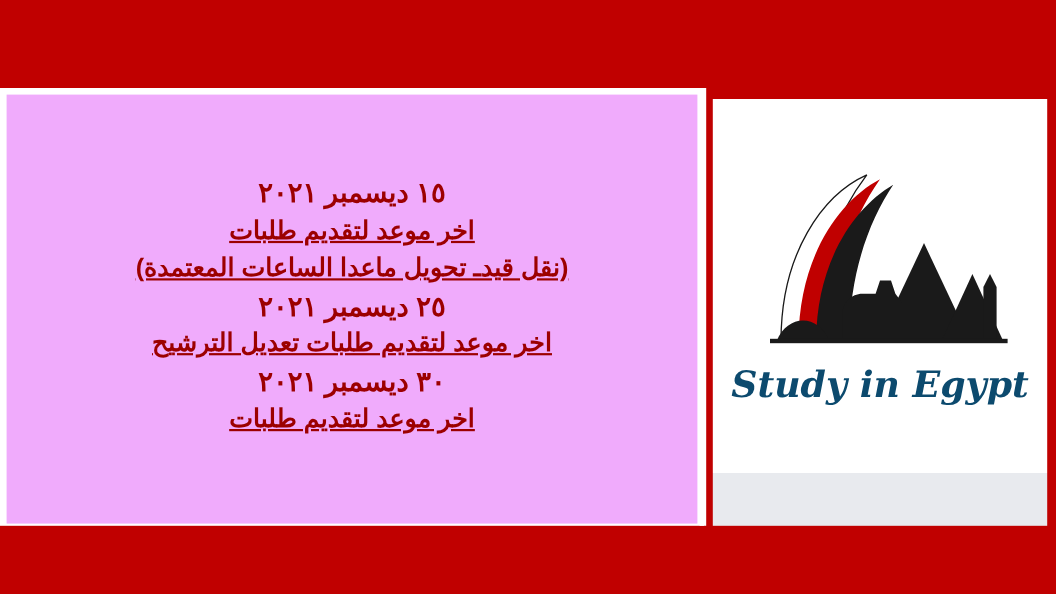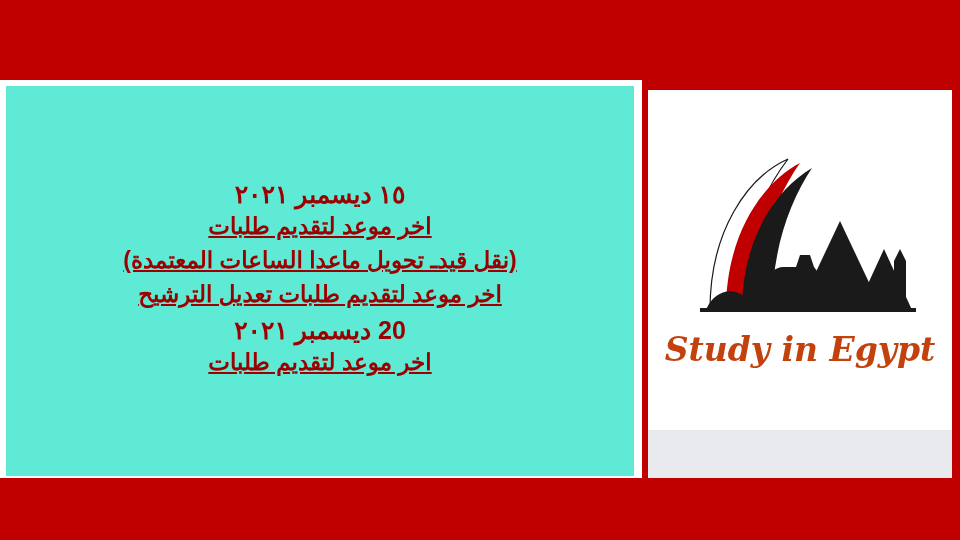--- a/index.html
+++ b/index.html
@@ -58,23 +58,24 @@
     background: #ffffff;
   }
 
   
   .text-panel {
     position: absolute;
     left: 6px;
     top: 86px;
     width: 628px;
     height: 390px;
-    background: #5eead4;
+    background: #f0abfc;
     display: flex;
     flex-direction: column;
+    align-items: center;
     justify-content: center;
     padding: 6px 14px 10px 14px;
     box-sizing: border-box;
   }
   .line {
     color: #9c0000;
     font-weight: bold;
     text-align: center;
     direction: rtl;
     line-height: 1.30;
@@ -128,41 +129,42 @@
   .logo-caption {
     position: absolute;
     left: 648px;
     top: 330px;
     width: 304px;
     text-align: center;
     font-family: "DejaVu Serif", serif;
     font-style: italic;
     font-weight: bold;
     font-size: 33px;
-    color: #c2410c;
+    color: #0c4a6e;
     letter-spacing: 0px;
     direction: ltr;
   }
 </style>
 </head>
 <body>
 
 <div id="slide">
 
   <div class="band band-top-left"></div>
   <div class="band band-right"></div>
   <div class="band band-bottom-left"></div>
   <div class="sep-vertical"></div>
 
   <div class="text-panel">
     <div class="line date">١٥ ديسمبر ٢٠٢١</div>
     <div class="line caption">اخر موعد لتقديم طلبات</div>
     <div class="line caption">(نقل قيدـ تحويل ماعدا الساعات المعتمدة)</div>
+    <div class="line date">٢٥ ديسمبر ٢٠٢١</div>
     <div class="line caption">اخر موعد لتقديم طلبات تعديل الترشيح</div>
-    <div class="line date">20 ديسمبر ٢٠٢١</div>
+    <div class="line date">٣٠ ديسمبر ٢٠٢١</div>
     <div class="line caption">اخر موعد لتقديم طلبات</div>
   </div>
 
   <div class="logo-card"></div>
   <div class="logo-card-lower"></div>
 
   <div class="logo-wrap">
     <svg width="260" height="250" viewBox="0 0 260 250" aria-hidden="true">
 
       <g>

